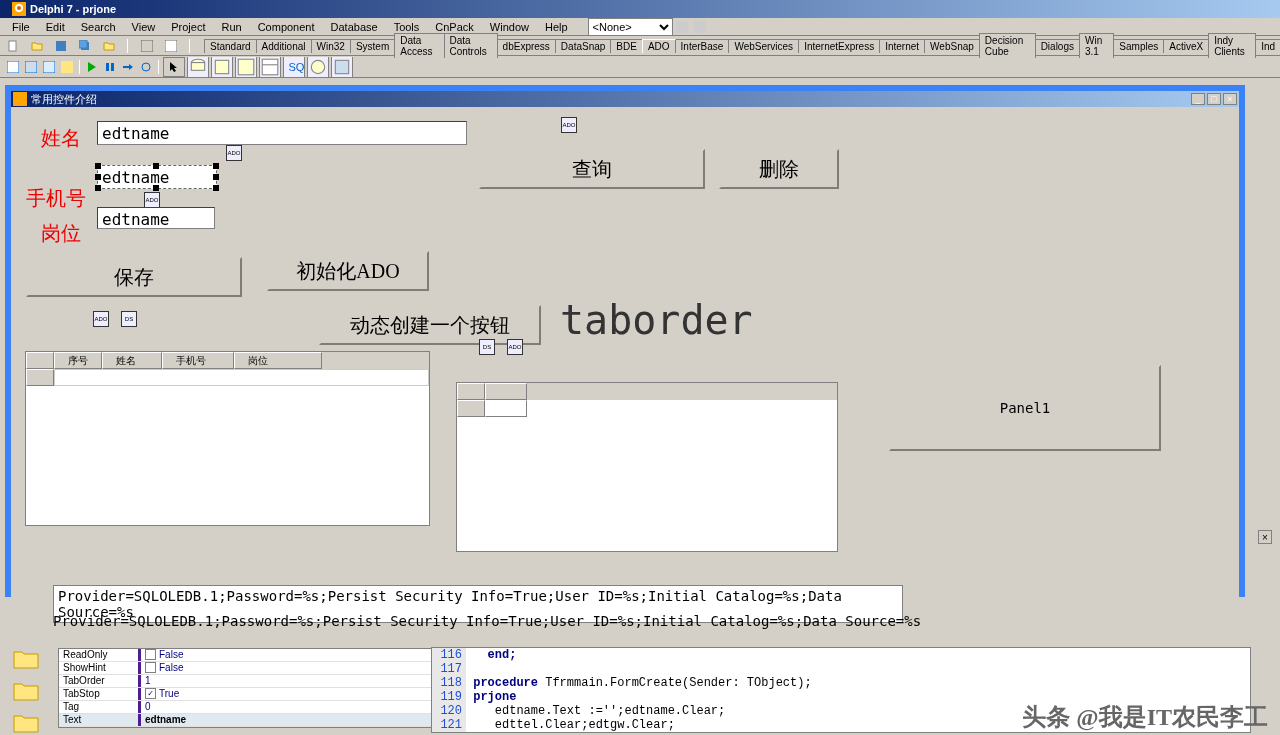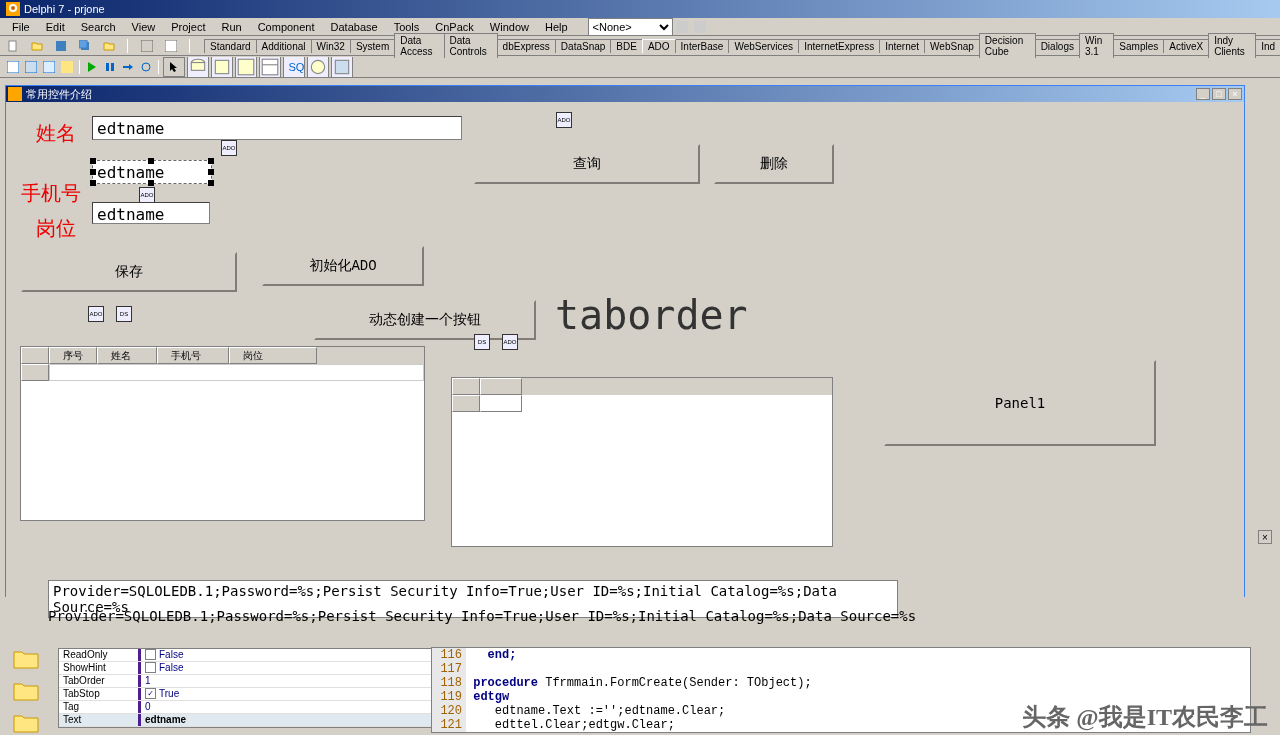--- a/index.html
+++ b/index.html
@@ -1,60 +1,60 @@
 <!DOCTYPE html>
 <html><head>
 <meta charset="utf-8">
 <style>
 * { box-sizing: border-box; margin: 0; padding: 0; }
 body { font-family: Tahoma, Arial, sans-serif; font-size: 11px; background: #d4d0c8; width: 1280px; height: 735px; overflow: hidden; position: relative; }
-.titlebar { background: linear-gradient(to right, #0a246a, #a6caf0); color: #fff; height: 18px; display: flex; align-items: center; padding-left: 6px; font-size: 11px; }
+.titlebar { background: linear-gradient(to right, #0a246a, #a6caf0); color: #fff; height: 18px; display: flex; align-items: center; padding-left: 12px; font-size: 11px; font-weight: bold; }
 .titlebar-icon { display: inline-block; width: 14px; height: 14px; margin-right: 4px; }
 .titlebar-icon svg { width: 14px; height: 14px; }
 .menubar { background: #d4d0c8; height: 18px; display: flex; align-items: center; padding: 0 4px; border-bottom: 1px solid #808080; }
 .menuitem { padding: 2px 8px; cursor: default; }
 .dropdown { border: 1px solid #808080; background: #fff; height: 18px; margin-left: 12px; width: 85px; font-size: 11px; }
 .toolbar-row { background: #d4d0c8; height: 20px; display: flex; align-items: center; border-bottom: 1px solid #808080; padding-left: 4px; gap: 7px; }
 .toolbar-btn { width: 16px; height: 16px; border: 1px solid transparent; margin: 0 1px; display: inline-flex; align-items: center; justify-content: center; cursor: default; }
 .toolbar-btn svg { width: 12px; height: 12px; }
 .toolbar-sep { width: 1px; height: 14px; background: #808080; margin: 0 3px; border-right: 1px solid #fff; }
 .palette-tabs { display: flex; align-items: center; margin-left: 4px; height: 18px; }
 .palette-tab { padding: 1px 5px; font-size: 10px; border: 1px solid #808080; border-bottom: none; background: #d4d0c8; cursor: default; margin-right: -1px; }
 .palette-tab.active { background: #d4d0c8; border-top: 1px solid #fff; border-left: 1px solid #fff; position: relative; z-index: 1; }
 .comp-row { height: 22px; background: #d4d0c8; display: flex; align-items: center; border-bottom: 1px solid #808080; padding-left: 4px; }
 .comp-btn { width: 22px; height: 20px; border: 1px solid #808080; margin: 0 1px; display: inline-flex; align-items: center; justify-content: center; }
-.form-window { position: absolute; left: 5px; top: 85px; width: 1240px; height: 512px; border: 1px solid #3b82f6; background: #fff; }
+.form-window { position: absolute; left: 5px; top: 85px; width: 1240px; height: 512px; border: 6px solid #3b82f6; background: #fff; }
 .form-titlebar { background: linear-gradient(to right, #0a246a, #a6caf0); color: #fff; height: 16px; display: flex; align-items: center; justify-content: space-between; padding: 0 2px; font-size: 11px; }
 .form-titlebar-left { display: flex; align-items: center; }
 .window-btns { display: flex; }
 .window-btn { width: 14px; height: 12px; border: 1px solid #808080; background: #d4d0c8; margin-left: 2px; font-size: 9px; display: flex; align-items: center; justify-content: center; cursor: default; }
 .form-canvas { background-image: radial-gradient(#888 0.5px, transparent 0.5px); background-size: 8px 8px; background-color: #d4d0c8; height: 540px; position: relative; }
 .red-label { color: #e00; font-family: SimSun, serif; font-size: 20px; position: absolute; }
 .edit-box { position: absolute; border: 1px solid #808080; background: #fff; font-family: monospace; font-size: 16px; padding: 2px 4px; border-top-color: #404040; border-left-color: #404040; }
 .sel-edit { position: absolute; border: 1px dashed #666; }
 .sel-handle { position: absolute; width: 6px; height: 6px; background: #000; }
-.form-btn { position: absolute; background: #d4d0c8; border: 2px outset #d4d0c8; font-family: Liberation Mono, monospace; font-size: 14px; display: flex; align-items: center; justify-content: center; cursor: default; }
+.form-btn { position: absolute; background: #d4d0c8; border: 2px outset #d4d0c8; font-family: Liberation Serif, serif; font-size: 20px; display: flex; align-items: center; justify-content: center; cursor: default; }
 .grid-box { position: absolute; background: #fff; border: 1px solid #808080; }
 .grid-header { display: flex; background: #d4d0c8; height: 17px; }
 .grid-cell { border: 1px solid #808080; border-top: 1px solid #fff; border-left: 1px solid #fff; padding: 1px 13px; font-family: SimSun, serif; font-size: 10px; }
 .grid-row { display: flex; background: #fff; height: 17px; }
 .panel-box { position: absolute; background: #d4d0c8; border: 2px outset #d4d0c8; display: flex; align-items: center; justify-content: center; font-family: monospace; font-size: 14px; }
 .big-label { position: absolute; font-family: monospace; font-size: 40px; color: #333; }
 .conn-edit { position: absolute; width: 850px; border: 1px solid #808080; background: #fff; font-family: monospace; font-size: 14px; padding: 2px 4px; }
 .conn-label { position: absolute; font-family: monospace; font-size: 14px; }
 .comp-icon { position: absolute; width: 16px; height: 16px; border: 1px solid #333; background: #eef; display: flex; align-items: center; justify-content: center; font-size: 6px; }
 .obj-inspector { position: absolute; left: 7px; top: 648px; width: 413px; background: #fff; border: 1px solid #808080; }
 .obj-row { display: flex; height: 13px; font-size: 10px; border-bottom: 1px solid #e0e0e0; }
 .obj-name { width: 82px; padding: 0 4px; border-right: 3px solid #4c1d95; }
 .obj-val { flex: 1; padding: 0 4px; color: #000080; display: flex; align-items: flex-start; }
 .checkbox-sm { width: 11px; height: 11px; border: 1px solid #808080; background: #fff; margin-right: 3px; display: inline-flex; align-items: center; justify-content: center; font-size: 8px; }
 .tree-icons { position: absolute; left: 13px; top: 648px; width: 45px; }
 .folder-icon { width: 26px; height: 22px; margin-bottom: 8px; }
 .code-area { position: absolute; left: 431px; top: 647px; width: 820px; background: #fff; border: 1px solid #808080; font-family: "Courier New", monospace; font-size: 12px; }
-.code-gutter { display: inline-block; width: 34px; background: #e8e8e8; text-align: right; padding-right: 4px; color: #a16207; }
+.code-gutter { display: inline-block; width: 34px; background: #e8e8e8; text-align: right; padding-right: 4px; color: #1d4ed8; }
 .code-line { height: 14px; }
 .code-kw { color: #000080; font-weight: bold; }
 .code-txt { color: #000; }
 .watermark { position: absolute; right: 12px; bottom: 2px; font-family: SimSun, serif; font-size: 24px; color: #666; font-weight: bold; }
 .close-x { position: absolute; width: 14px; height: 14px; border: 1px solid #808080; background: #d4d0c8; font-size: 10px; display: flex; align-items: center; justify-content: center; }
 </style>
 </head>
 <body>
 
 <div class="titlebar">
@@ -382,18 +382,18 @@
   <div class="obj-row" style="background:#e0e8f0;">
     <div class="obj-name">Text</div>
     <div class="obj-val" style="color:#000;font-weight:bold;">edtname</div>
   </div>
 </div>
 
 <div class="code-area">
   <div class="code-line"><span class="code-gutter">116</span>&nbsp;&nbsp;&nbsp;<span class="code-kw">end;</span></div>
   <div class="code-line"><span class="code-gutter">117</span></div>
   <div class="code-line"><span class="code-gutter">118</span>&nbsp;<span class="code-kw">procedure </span><span class="code-txt">Tfrmmain.FormCreate(Sender: TObject);</span></div>
-  <div class="code-line"><span class="code-gutter">119</span>&nbsp;<span class="code-kw">edtgw</span></div>
+  <div class="code-line"><span class="code-gutter">119</span>&nbsp;<span class="code-kw">prjone</span></div>
   <div class="code-line"><span class="code-gutter">120</span>&nbsp;&nbsp;&nbsp;&nbsp;<span class="code-txt">edtname.Text :='';edtname.Clear;</span></div>
   <div class="code-line"><span class="code-gutter">121</span>&nbsp;&nbsp;&nbsp;&nbsp;<span class="code-txt">edttel.Clear;edtgw.Clear;</span></div>
 </div>
 
 <div class="watermark">头条 @我是IT农民李工</div>
 
 </body></html>

